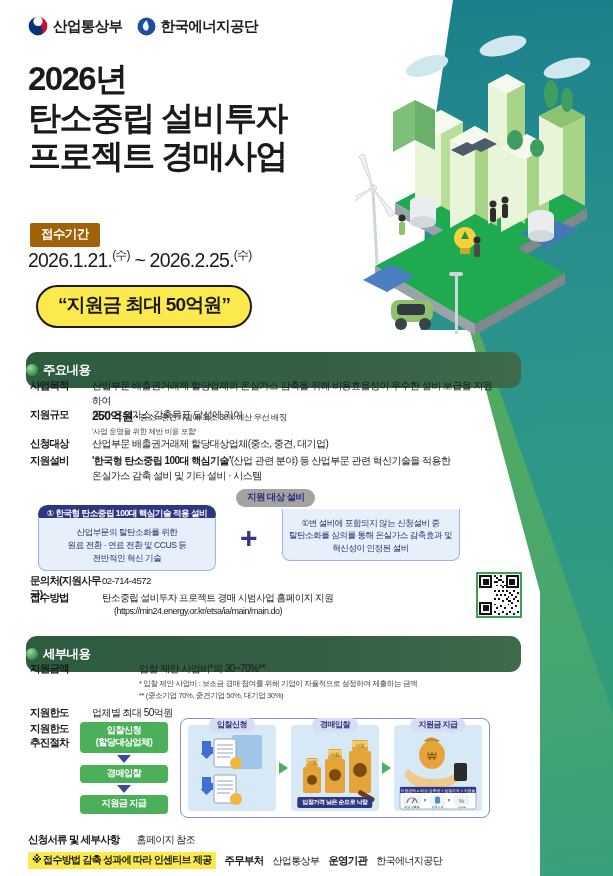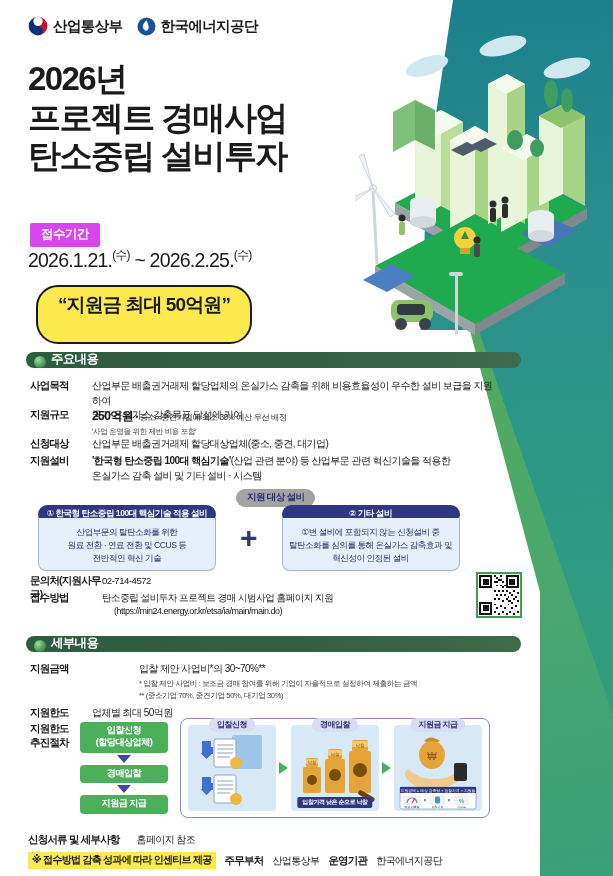--- a/index.html
+++ b/index.html
@@ -90,21 +90,21 @@
     color: #1a1a1a;
     letter-spacing: -1.6px;
     line-height: 1.17;
     white-space: nowrap;
   }
 
   
   .period-tag {
     position: absolute;
     top: 223px; left: 30px;
-    background: #d946ef;
+    background: #a16207;
     color: #ffffff;
     font-size: 12.5px; font-weight: bold;
     letter-spacing: -0.6px;
     padding: 3px 11px 4px;
     border-radius: 2px;
   }
   .period-dates {
     position: absolute;
     top: 247px; left: 28px;
     font-size: 19.5px; font-weight: normal; color: #1a1a1a;
@@ -112,35 +112,34 @@
   }
   .period-dates .dow { font-size: 12px; vertical-align: super; }
 
   
   .yellow-banner {
     position: absolute;
     top: 285px; left: 36px;
     background: #fbe94e;
     border: 2.2px solid #1a1a1a;
     border-radius: 22px;
-    padding: 5px 20px 24px;
+    padding: 5px 20px 8px;
     font-size: 19px; font-weight: bold; color: #1a1a1a;
     letter-spacing: -0.9px; white-space: nowrap;
   }
 
   
   .sec-head {
     position: absolute;
     left: 26px;
     width: 495px;
-    height: 16px;
+    height: 36px;
     background: linear-gradient(90deg, #2d5c3f 0%, #355f44 60%, #3e6b4c 100%);
     border-radius: 11px;
-    display: flex; align-items: flex-end;
-    padding-left: 8px;
+    display: flex; align-items: center;
     gap: 5px;
   }
   .sec-dot {
     width: 12px; height: 12px; border-radius: 50%;
     background: radial-gradient(circle at 35% 32%, #9adf9a 0%, #4c9c5e 55%, #2d6b3c 100%);
     flex: none;
   }
   .sec-title {
     color: #ffffff; font-size: 12.5px; font-weight: bold;
     letter-spacing: -0.7px;
@@ -455,22 +454,22 @@
         <svg width="19" height="19" viewBox="0 0 19 19">
           <circle cx="9.5" cy="9.5" r="9" fill="#1a4f9c"></circle>
           <path d="M9.5 3.2 C6.2 6.4 5 9.0 6.4 11.6 C7.4 13.4 9.0 14.2 10.4 13.2 C12.4 11.8 12.0 8.2 9.5 3.2 Z" fill="#ffffff"></path>
         </svg>
         <span class="logo-text">한국에너지공단</span>
       </div>
     </div>
 
     <div class="title-block">
       <div class="title-line">2026년</div>
+      <div class="title-line">탄소중립 설비투자</div>
       <div class="title-line">프로젝트 경매사업</div>
-      <div class="title-line">탄소중립 설비투자</div>
     </div>
 
     <div class="period-tag">접수기간</div>
     <div class="period-dates">
       <span>2026.1.21.</span><span class="dow">(수)</span>
       <span>~</span>
       <span>2026.2.25.</span><span class="dow">(수)</span>
     </div>
 
     <div class="yellow-banner">“지원금 최대 50억원”</div>
@@ -516,21 +515,20 @@
       <div class="eq-box">
         <div class="eq-head">① 한국형 탄소중립 100대 핵심기술 적용 설비</div>
         <div class="eq-body">
           <span>산업부문의 탈탄소화를 위한</span><br>
           <span>원료 전환 · 연료 전환 및 CCUS 등</span><br>
           <span>전반적인 혁신 기술</span>
         </div>
       </div>
       <div class="plus-sign">+</div>
       <div class="eq-box">
-        <div class="eq-head">② 기타 설비</div>
         <div class="eq-body">
           <span>①번 설비에 포함되지 않는 신청설비 중</span><br>
           <span>탈탄소화를 심의를 통해 온실가스 감축효과 및</span><br>
           <span>혁신성이 인정된 설비</span>
         </div>
       </div>
     </div>
 
     <div class="contact-row" style="top:574px; left:30px;">
       <div class="contact-label">문의처(지원사무국)</div>

